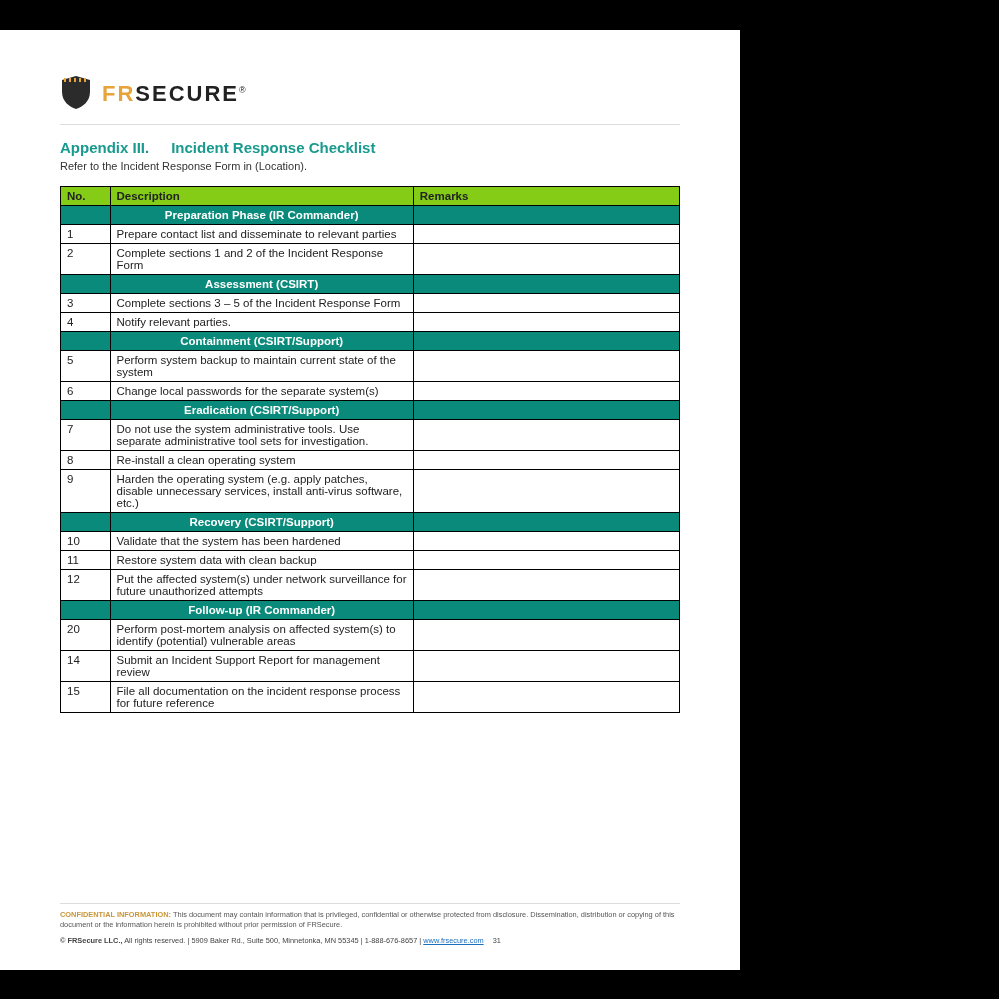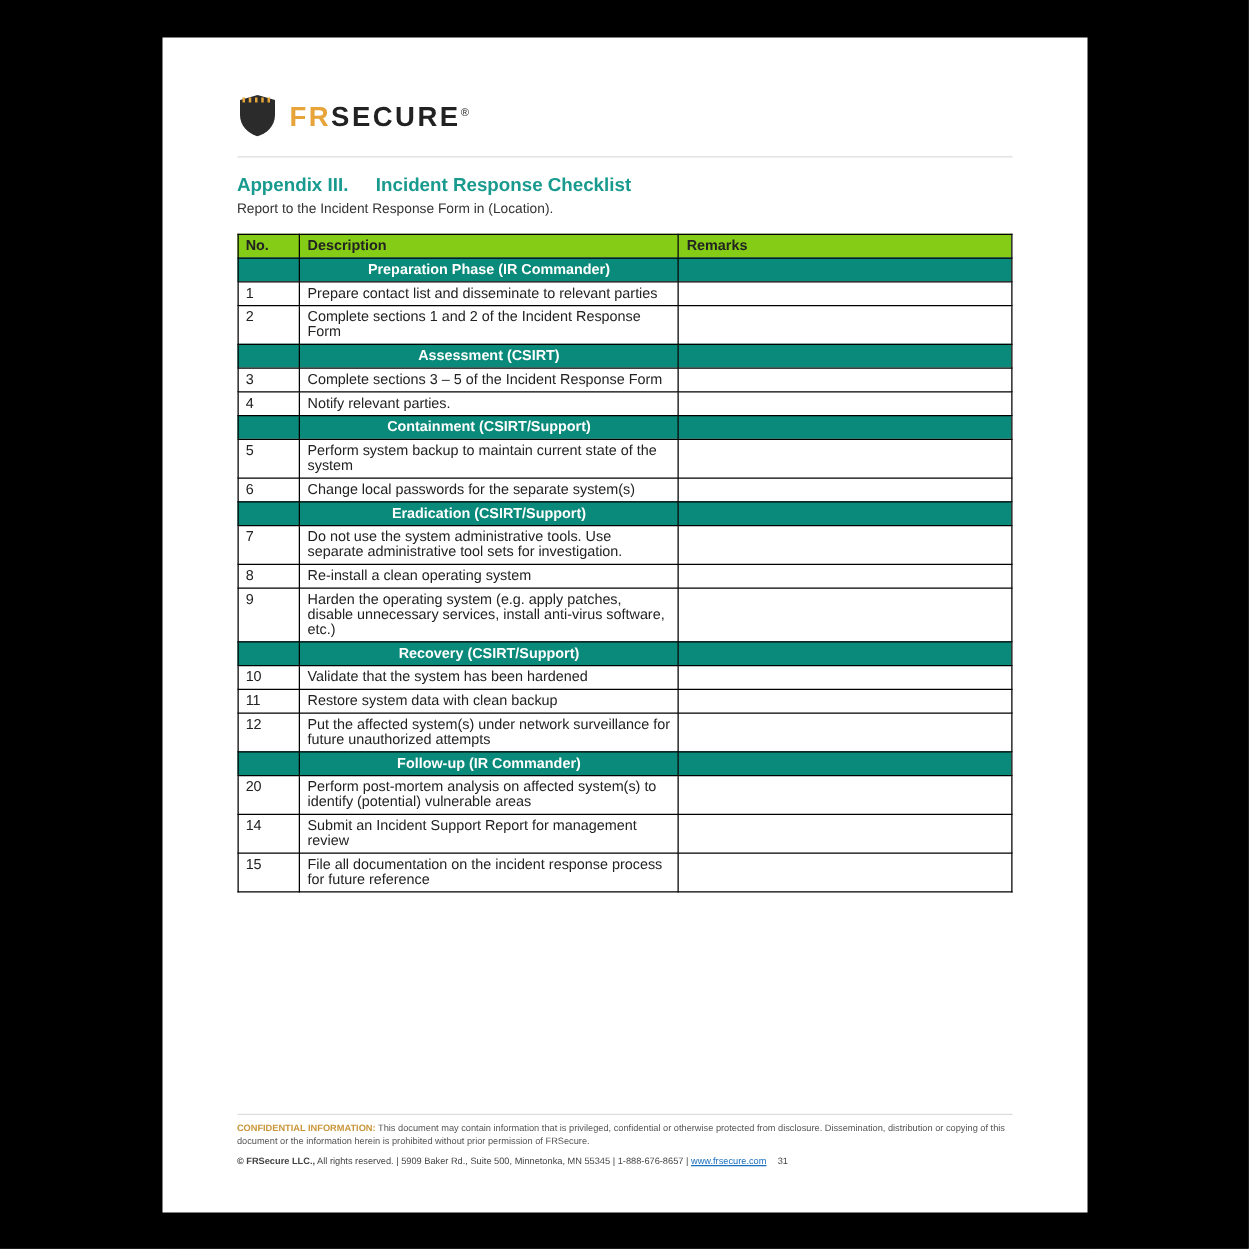--- a/index.html
+++ b/index.html
@@ -10,21 +10,21 @@
     height: 999px;
     overflow: hidden;
     font-family: "Segoe UI", Arial, sans-serif;
   }
   .viewport {
     width: 999px;
     height: 999px;
     background: #000;
     display: flex;
     align-items: center;
-    justify-content: center;
+    justify-content: flex-start;
   }
   .sheet-shadow {
     width: 740px;
     height: 940px;
     background: #fff;
     box-shadow: 6px 6px 16px rgba(0,0,0,0.6);
     position: relative;
     overflow: hidden;
   }
   .page {
@@ -99,21 +99,21 @@
   tr.section td.section-blank-left,
   tr.section td.section-blank-right {
     background: #0a8a7a;
   }
 
   
   .footer-wrap {
     position: absolute;
     left: 60px;
     right: 60px;
-    bottom: 36px;
+    bottom: 24px;
     font-size: 7.4px;
     color: #555;
     line-height: 1.35;
   }
   .footer-hr {
     border: none;
     border-top: 1px solid #ddd;
     margin: 0 0 6px 0;
   }
   .conf { color: #c9963a; font-weight: 700; }
@@ -141,21 +141,21 @@
         </span>
         <span class="wordmark">
           <span class="accent">FR</span><span>SECURE</span><span class="reg">®</span>
         </span>
       </div>
       <hr class="hr">
 
       <h2 class="appendix">
         <span>Appendix III.</span><span class="gap"></span><span>Incident Response Checklist</span>
       </h2>
-      <p class="subtext">Report to the Incident Response Form in (Location).</p>
+      <p class="subtext">Refer to the Incident Response Form in (Location).</p>
 
       <table class="checklist">
         <colgroup>
           <col class="c-no">
             <col class="c-desc">
             <col class="c-rem">
         </colgroup>
         <thead>
           <tr>
             <th>No.</th>

